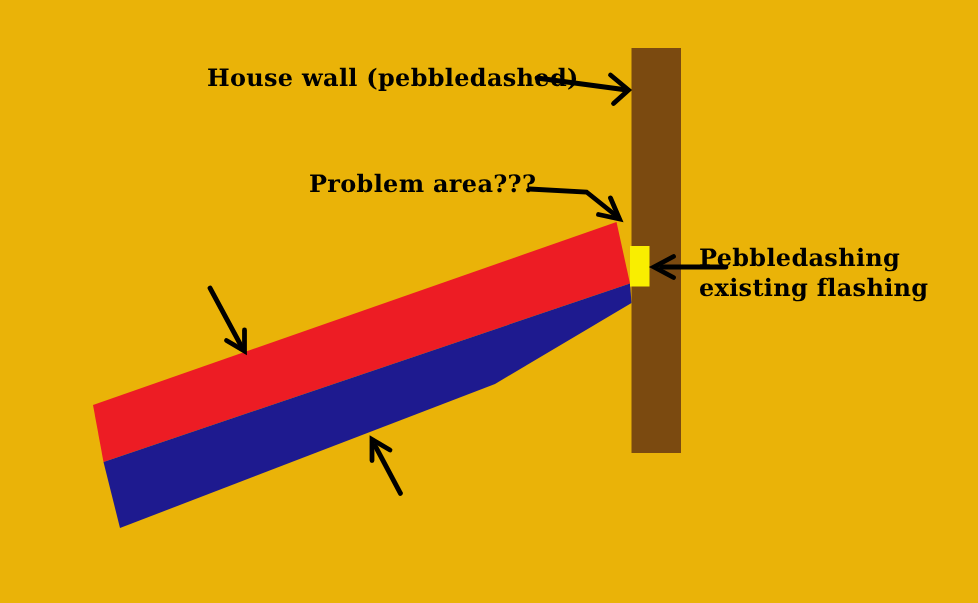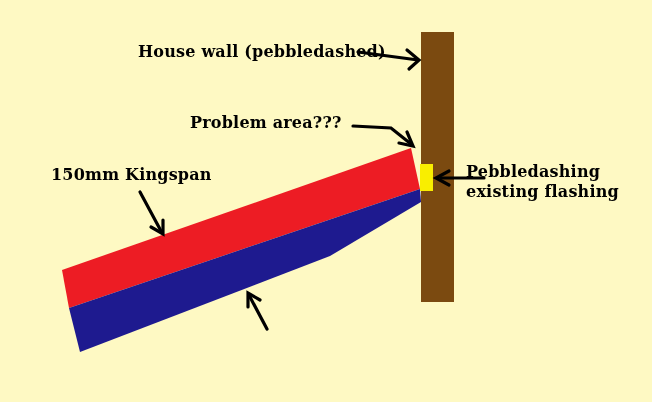--- a/index.html
+++ b/index.html
@@ -1,20 +1,20 @@
 <!DOCTYPE html>
 <html><head>
 <meta charset="utf-8">
 <style>
   html, body { margin: 0; padding: 0; background: #ffffff; }
   .stage {
     position: relative;
     width: 652px;
     height: 402px;
-    background: #fef9c3;
+    background: #eab308;
     overflow: hidden;
     font-family: "DejaVu Serif", "Liberation Serif", serif;
   }
   .diagram-svg {
     position: absolute;
     left: 0; top: 0;
     width: 652px; height: 402px;
   }
   .arrow polyline {
     fill: none;
@@ -25,21 +25,21 @@
   .lbl {
     position: absolute;
     font-weight: bold;
     font-size: 16px;
     color: #000000;
     white-space: nowrap;
     letter-spacing: 0.2px;
     line-height: 19px;
   }
   #lbl-house-wall { left: 138px; top: 42px; }
-  #lbl-problem    { left: 190px; top: 113px; }
+  #lbl-problem    { left: 206px; top: 113px; }
   #lbl-kingspan   { left: 51px;  top: 165px; }
   #lbl-joist      { left: 237px; top: 329px; }
   #lbl-note       { left: 466px; top: 162px; line-height: 20px; }
 </style>
 </head>
 <body>
 
 <div class="stage">
 
   <svg class="diagram-svg" viewBox="0 0 652 402" xmlns="http://www.w3.org/2000/svg">
@@ -75,21 +75,20 @@
     <g class="arrow" stroke="#000000">
       <polyline points="484,178 441,178"></polyline>
       <polyline points="449,171 436,178 449,185"></polyline>
     </g>
   </svg>
 
   <div class="lbl" id="lbl-house-wall">House wall (pebbledashed)</div>
 
   <div class="lbl" id="lbl-problem">Problem area???</div>
 
-  <div class="lbl" id="lbl-kingspan">150mm Kingspan</div>
 
 
   <div class="lbl" id="lbl-note">
     <div>Pebbledashing</div>
     <div>existing flashing</div>
   </div>
 
 </div>
 
 </body></html>

